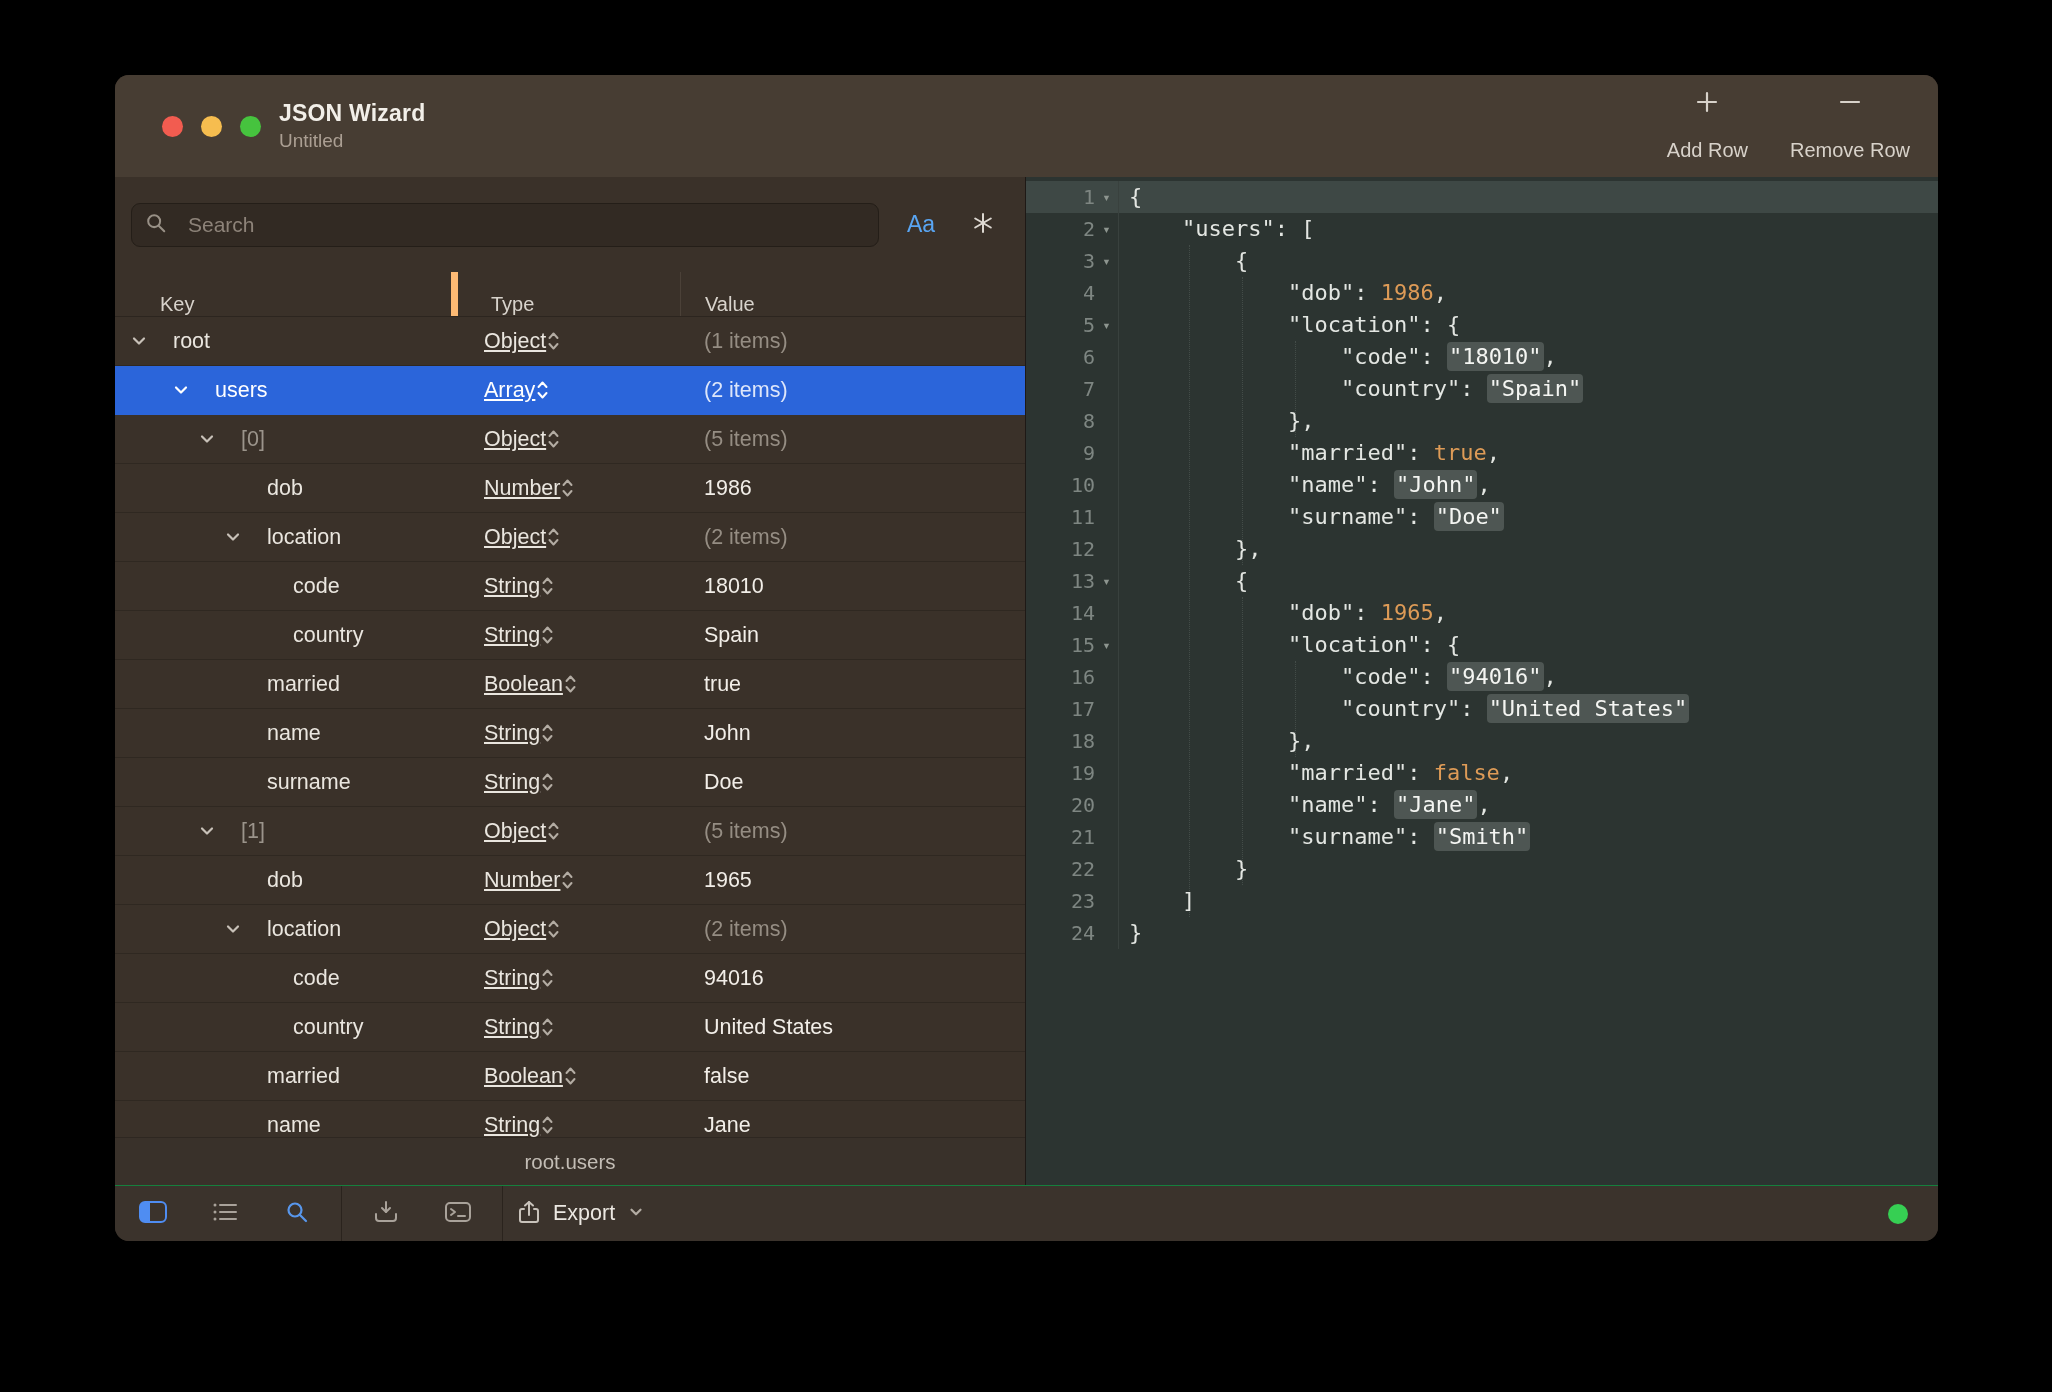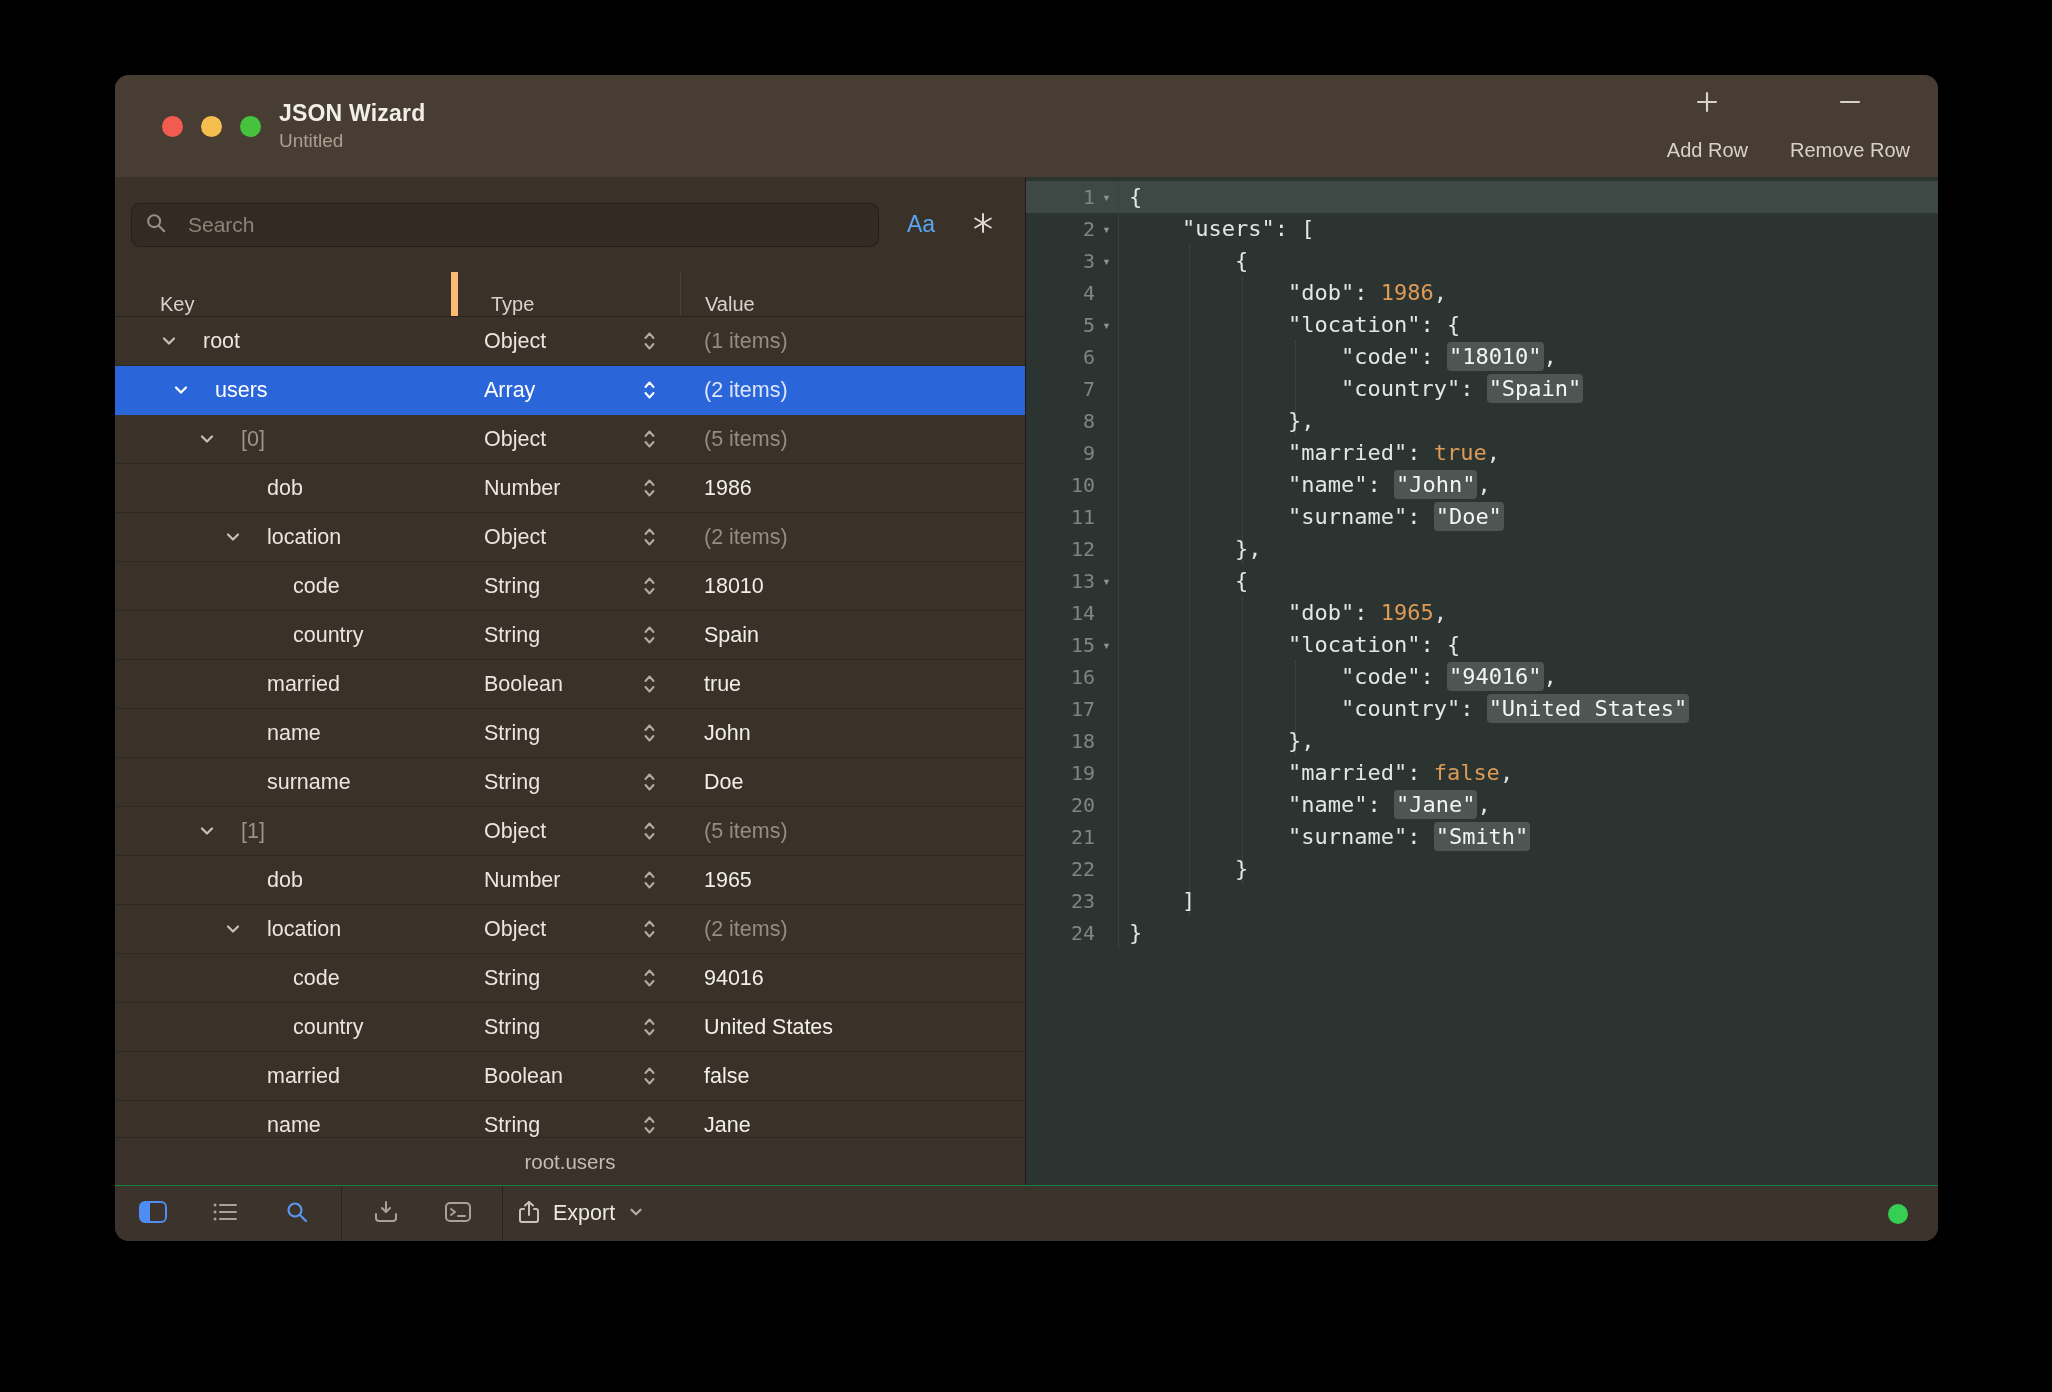--- a/index.html
+++ b/index.html
@@ -48,22 +48,22 @@
   .rows { flex:1 1 auto; overflow:hidden; }
   .row { height:49px; display:grid; grid-template-columns:336px 229px 1fr; align-items:center;
          font-size:21.5px; color:#eae6df; border-bottom:1px solid rgba(0,0,0,0.18); }
   .row.selected { background:#2b65da; color:#fff; border-bottom-color:transparent; }
   .keycell { display:flex; align-items:center; overflow:hidden; }
   .chev { width:44px; flex:none; display:flex; align-items:center; color:#c8c1b8; }
   .row.selected .chev { color:#fff; }
   .ktext { white-space:nowrap; }
   .ktext.mutedkey { color:#9b948b; }
   .row.selected .ktext, .row.selected .ktext.mutedkey { color:#fff; }
-  .typecell { display:flex; align-items:center; justify-content:space-between;
-              padding-left:33px; padding-right:23px; }
+  .typecell { display:flex; align-items:center; 
+              padding-left:33px; padding-right:23px;text-decoration:underline; }
   .stepper { color:#b3aca3; display:flex; }
   .row.selected .stepper { color:#fff; }
   .valuecell { padding-left:24px; color:#f2eee8; white-space:nowrap; overflow:hidden; }
   .valuecell.muted { color:#958d83; }
   .row.selected .valuecell, .row.selected .valuecell.muted { color:#dde6fa; }
 
   .path-bar { height:48px; flex:none; display:flex; align-items:center; justify-content:center;
               color:#c3bdb5; font-size:20.5px; border-top:1px solid #2e2721; background:#39312a; }
 
   
@@ -165,21 +165,21 @@
         <div class="hc type">
             <span>Type</span>
           </div>
         <div class="hc value">
             <span>Value</span>
           </div>
       </div>
 
       <div class="rows">
           <div class="row">
-            <div class="cell keycell" style="padding-left: 44px;">
+            <div class="cell keycell" style="padding-left: 14px;">
               <span class="chev">
                 <svg width="20" height="20" viewBox="0 0 20 20" fill="none" stroke="currentColor" stroke-width="2.2" stroke-linecap="round" stroke-linejoin="round">
                   <path d="M5 7.5 L10 12.5 L15 7.5"></path>
                 </svg>
               </span>
               <span class="ktext">root</span>
             </div>
             <div class="cell typecell">
               <span>Object</span>
               <span class="stepper">

